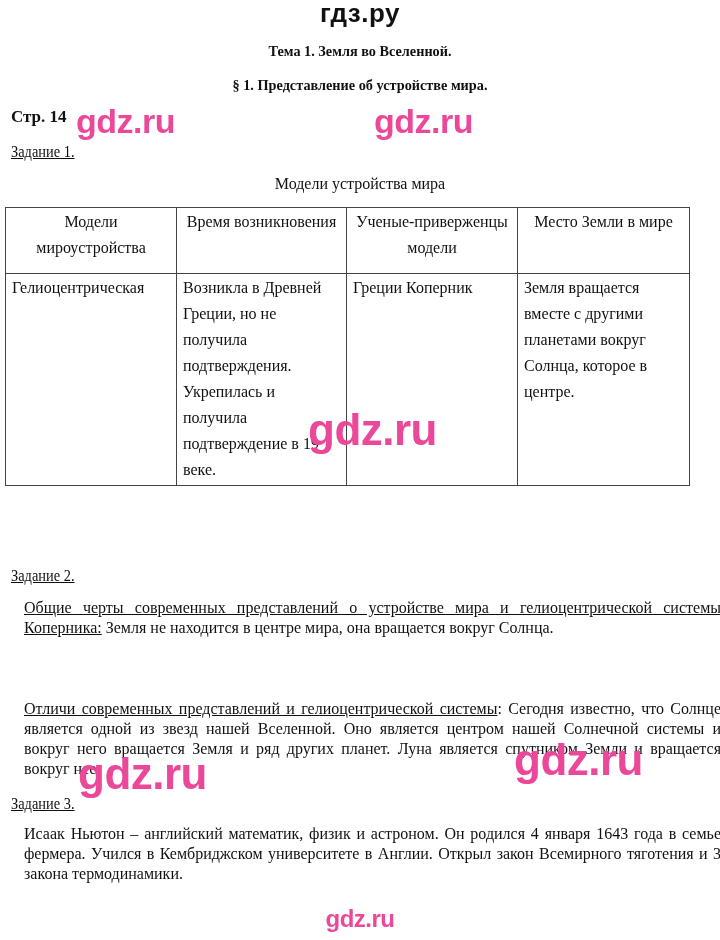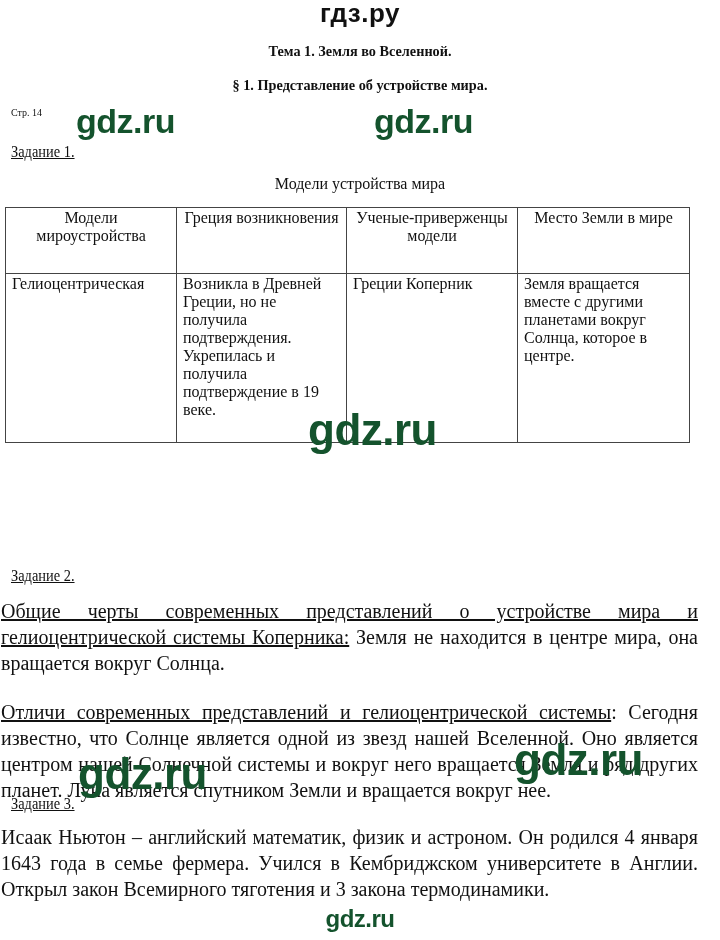--- a/index.html
+++ b/index.html
@@ -34,70 +34,70 @@
     }
     .section-title {
       left: 0; width: 720px; top: 76px;
       text-align: center;
       font-weight: bold;
       font-size: 15.5px;
       transform: scaleX(0.92);
     }
     .page-ref {
       left: 11px; top: 107px;
-      font-weight: normal;
-      font-size: 10px;
+      font-weight: bold;
+      font-size: 17px;
     }
     .task-heading {
       font-size: 16px;
       text-decoration: underline;
       transform-origin: left center;
       transform: scaleX(0.9);
     }
     .watermark {
       font-family: "Liberation Sans", sans-serif;
       font-weight: bold;
-      color: #14532d;
+      color: #ec4899;
       letter-spacing: -0.5px;
       line-height: 1;
       z-index: 5;
     }
     .wm-small { font-size: 34px; }
     .wm-big { font-size: 44px; }
     .wm-footer { font-size: 24px; }
 
     .table-caption {
       left: 0; width: 720px; top: 175px;
       text-align: center;
       font-size: 16px;
     }
     table.models {
       position: absolute;
       left: 5px; top: 207px;
       width: 684px;
       border-collapse: collapse;
       font-size: 16px;
-      line-height: 18px;
+      line-height: 26px;
       table-layout: fixed;
     }
     table.models td, table.models th {
       border: 1.5px solid #444;
       vertical-align: top;
       padding: 1px 6px 2px 6px;
       font-weight: normal;
     }
     table.models th { text-align: center; height: 62px; }
     table.models tr.row-geo td { height: 82px; }
     table.models tr.row-helio td { height: 165px; }
     td.center { text-align: center; }
 
     .para {
-      left: 1px; width: 697px;
-      font-size: 20px;
-      line-height: 26px;
+      left: 24px; width: 697px;
+      font-size: 16px;
+      line-height: 20px;
       text-align: justify;
     }
     .para .ul { text-decoration: underline; }
   </style>
 </head>
 <body>
 
 <div class="abs site-header">гдз.ру</div>
 
 <div class="abs topic-title">Тема 1. Земля во Вселенной.</div>
@@ -115,21 +115,21 @@
 <table class="models">
   <colgroup>
     <col style="width:171px">
     <col style="width:170px">
     <col style="width:171px">
     <col style="width:172px">
   </colgroup>
   <tbody>
       <tr>
     <th>Модели мироустройства</th>
-    <th>Греция возникновения</th>
+    <th>Время возникновения</th>
     <th>Ученые-приверженцы модели</th>
     <th>Место Земли в мире</th>
   </tr>
   <tr class="row-helio">
     <td>Гелиоцентрическая</td>
     <td>Возникла в Древней Греции, но не получила подтверждения. Укрепилась и получила подтверждение в 19 веке.</td>
     <td>Греции Коперник</td>
     <td>Земля вращается вместе с другими планетами вокруг Солнца, которое в центре.</td>
   </tr>
 </tbody>

